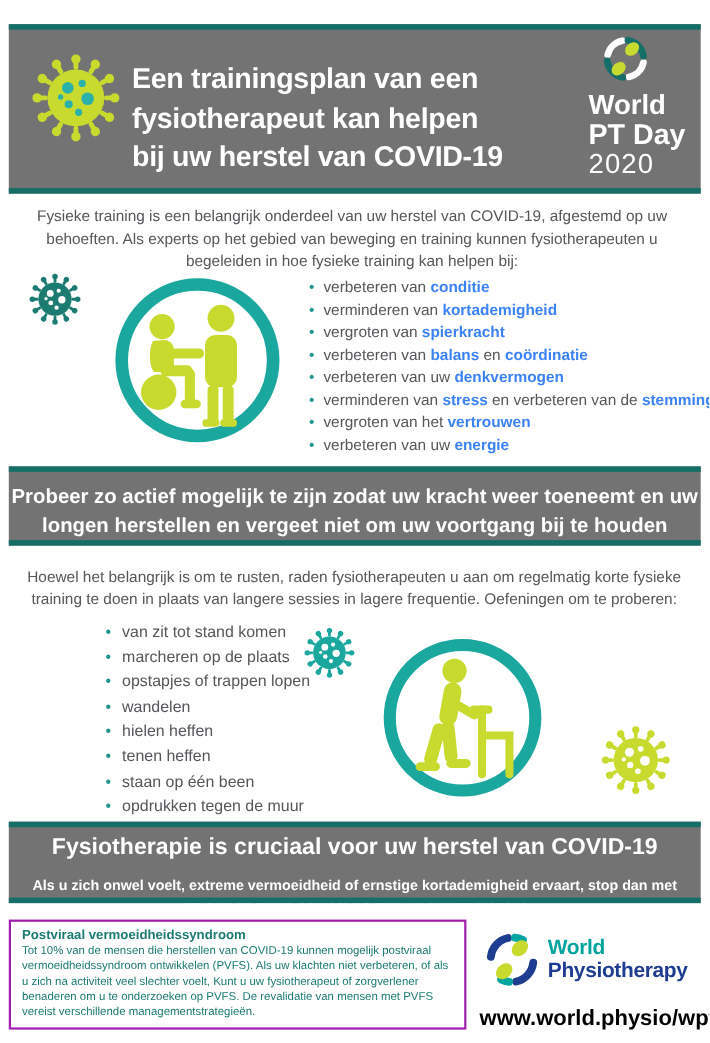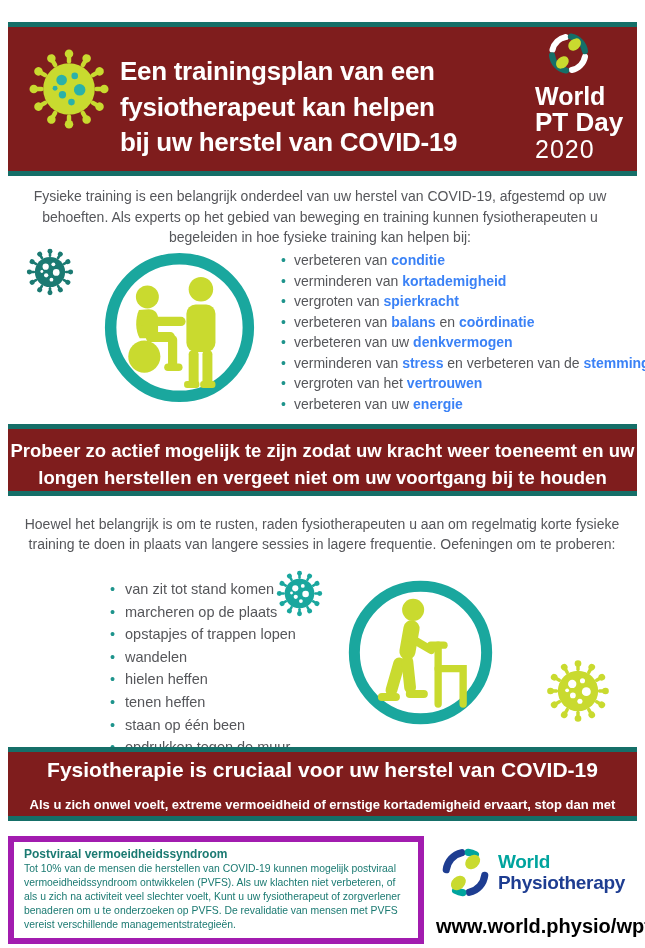--- a/index.html
+++ b/index.html
@@ -1,21 +1,21 @@
 <!DOCTYPE html>
 <html><head>
 <meta charset="utf-8">
 <style>
   html,body{margin:0;padding:0;background:#ffffff;}
   .page{position:relative;width:645px;height:948px;background:#ffffff;overflow:hidden;
         font-family:"Liberation Sans", sans-serif;}
   .abs{position:absolute;}
 
   
-  .band{position:absolute;left:8px;width:629px;background:#7f1d1d;}
+  .band{position:absolute;left:8px;width:629px;background:#737373;}
   .band::before,.band::after{content:"";position:absolute;left:0;right:0;height:5px;background:#156f68;}
   .band::before{top:0;}
   .band::after{bottom:0;}
 
   .header-band{top:22px;height:154px;}
   .header-title{position:absolute;left:112px;top:32px;color:#ffffff;font-weight:bold;
                 font-size:26px;line-height:35.5px;letter-spacing:-0.3px;}
   .ptday{position:absolute;left:527px;top:6px;color:#ffffff;}
   .ptday .mark{display:block;width:47px;height:47px;margin:2px 0 0 10px;}
   .ptday .w1{font-size:25px;font-weight:bold;line-height:26px;margin-top:6px;}
@@ -30,31 +30,31 @@
   .benefits li{position:relative;padding-left:13px;line-height:20.5px;white-space:nowrap;}
   .benefits li::before{content:"\2022";position:absolute;left:0;color:#1e948c;}
   .benefits .hl{font-weight:bold;color:#3b82f6;margin-top:17px;}
 
   .banner1{top:424px;height:72px;color:#ffffff;text-align:center;}
   .banner1 .txt{margin-top:13px;font-size:18.5px;line-height:27px;font-weight:bold;}
 
   .para2{position:absolute;left:22px;top:514px;width:600px;text-align:center;
          color:#55565a;font-size:14px;line-height:20px;}
 
-  .exercises{position:absolute;left:96px;top:564px;margin:14px;padding:0;list-style:none;
+  .exercises{position:absolute;left:96px;top:564px;margin:0;padding:0;list-style:none;
              color:#55565a;font-size:14.5px;}
   .exercises li{position:relative;padding-left:15px;line-height:22.6px;white-space:nowrap;}
   .exercises li::before{content:"\2022";position:absolute;left:0;color:#1e948c;}
 
   .banner3{top:747px;height:74px;color:#ffffff;text-align:center;}
   .banner3 .t1{margin-top:10px;font-size:21px;font-weight:bold;line-height:25px;}
   .banner3 .t2{margin-top:14px;font-size:13px;font-weight:bold;line-height:17.5px;}
 
   .pvfs-box{position:absolute;left:8px;top:836px;width:416px;box-sizing:border-box;
-            border:6px solid #a21caf;padding:5px 10px 6px;color:#1b7a72;}
+            border:2px solid #a21caf;padding:5px 10px 6px;color:#1b7a72;}
   .pvfs-box .bt{font-size:12px;font-weight:bold;line-height:15px;}
   .pvfs-box .bb{font-size:10.4px;line-height:13.9px;}
 
   .wp-logo-text{position:absolute;left:498px;top:852px;font-weight:bold;
                 font-size:19px;line-height:20.5px;letter-spacing:-0.3px;}
   .wp-logo-text .l1{color:#00a49e;}
   .wp-logo-text .l2{color:#1e3d91;}
   .wp-url{position:absolute;left:436px;top:915px;color:#000000;font-size:20px;font-weight:bold;}
 
   .virus{display:block;}

